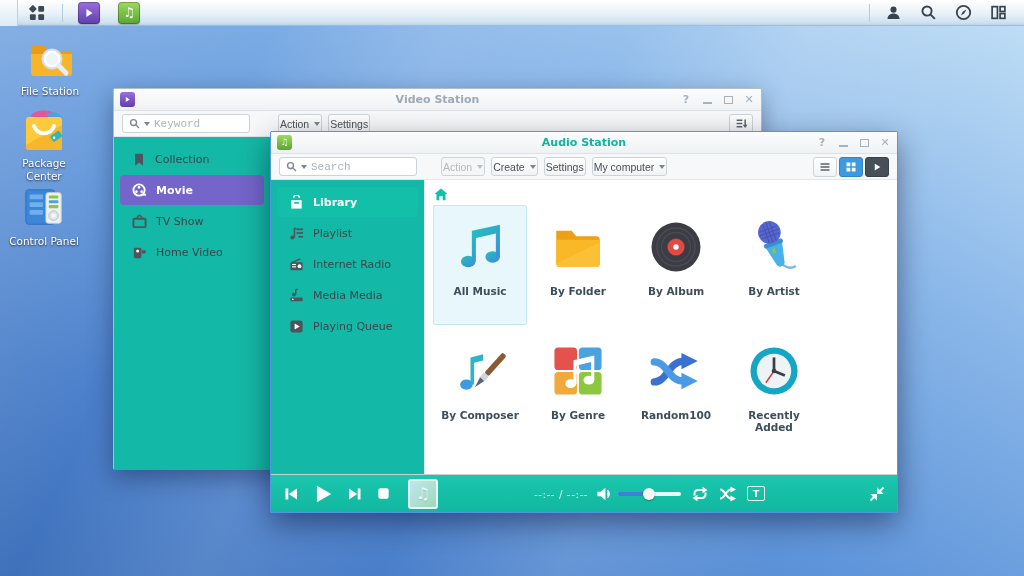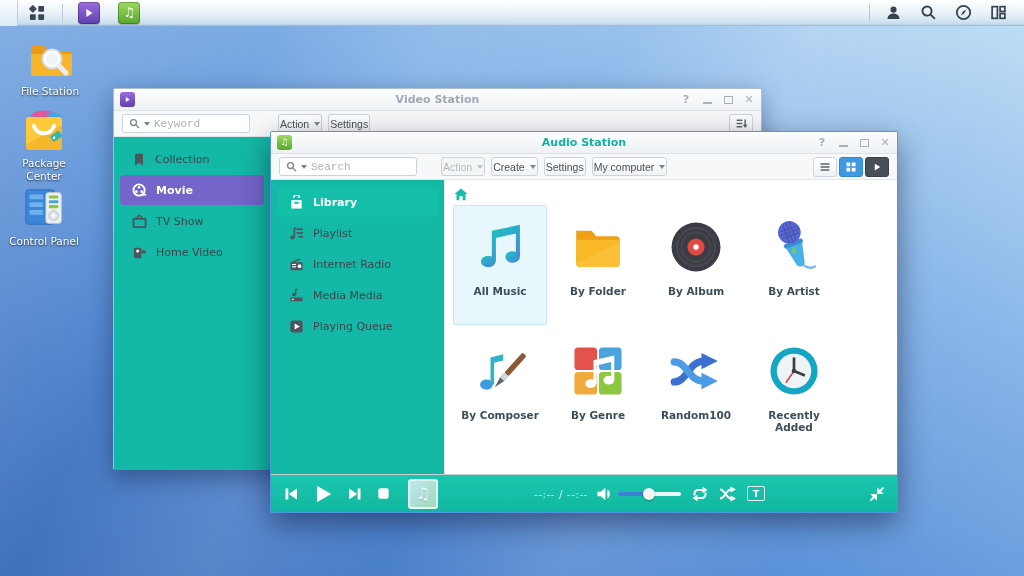--- a/index.html
+++ b/index.html
@@ -347,21 +347,21 @@
           </svg>
         </div>
         <div class="iconbtn dark">
           <svg width="12" height="12" viewBox="0 0 16 16">
             <polygon points="5,3.5 12.5,8 5,12.5" fill="#fff"></polygon>
           </svg>
         </div>
       </div>
     </div>
     <div class="body-row" style="height:295px;">
-      <div class="sidebar" style="width:174px;">
+      <div class="sidebar" style="width:154px;">
         <div class="side-item sel-teal">
           <svg width="15" height="15" viewBox="0 0 16 16">
             <path d="M2.5 5.5 h11 v9 h-11 z" fill="#fff"></path>
             <path d="M5 3 a3 3 0 0 1 6 0" fill="none" stroke="#fff" stroke-width="1.6"></path>
             <rect x="5.5" y="7.5" width="5" height="1.8" fill="#13bfa8"></rect>
           </svg>
           <span>Library</span>
         </div>
         <div class="side-item">
           <svg width="15" height="15" viewBox="0 0 16 16">

